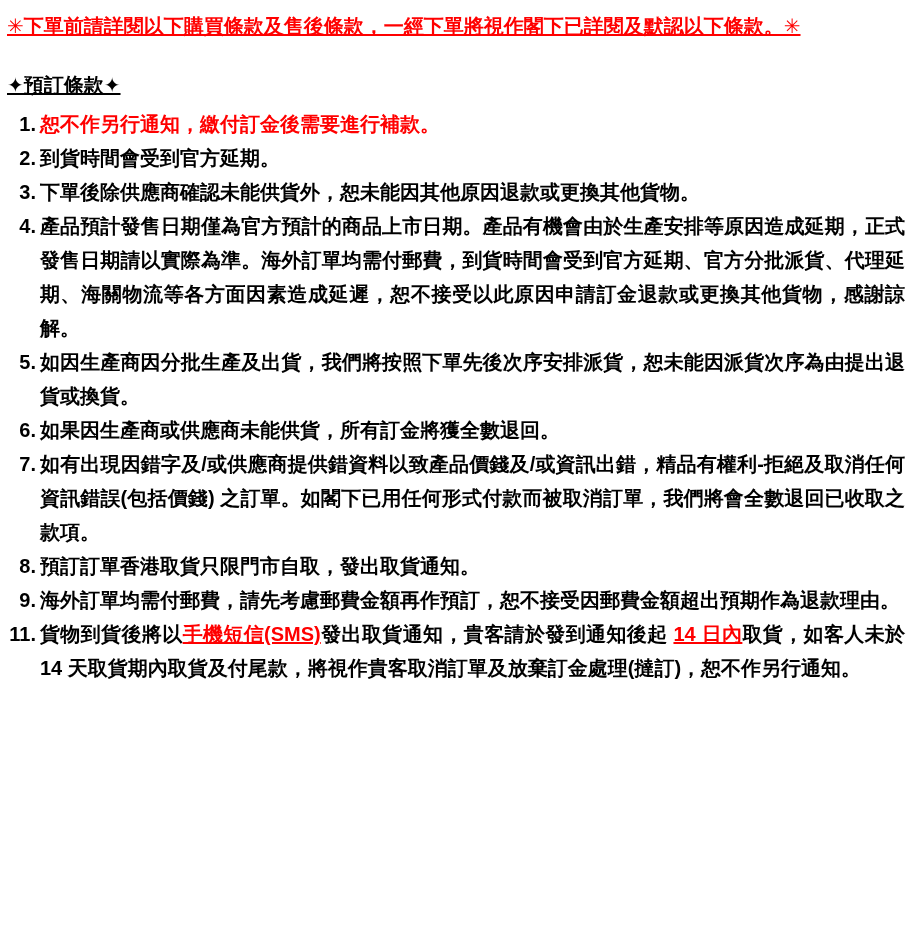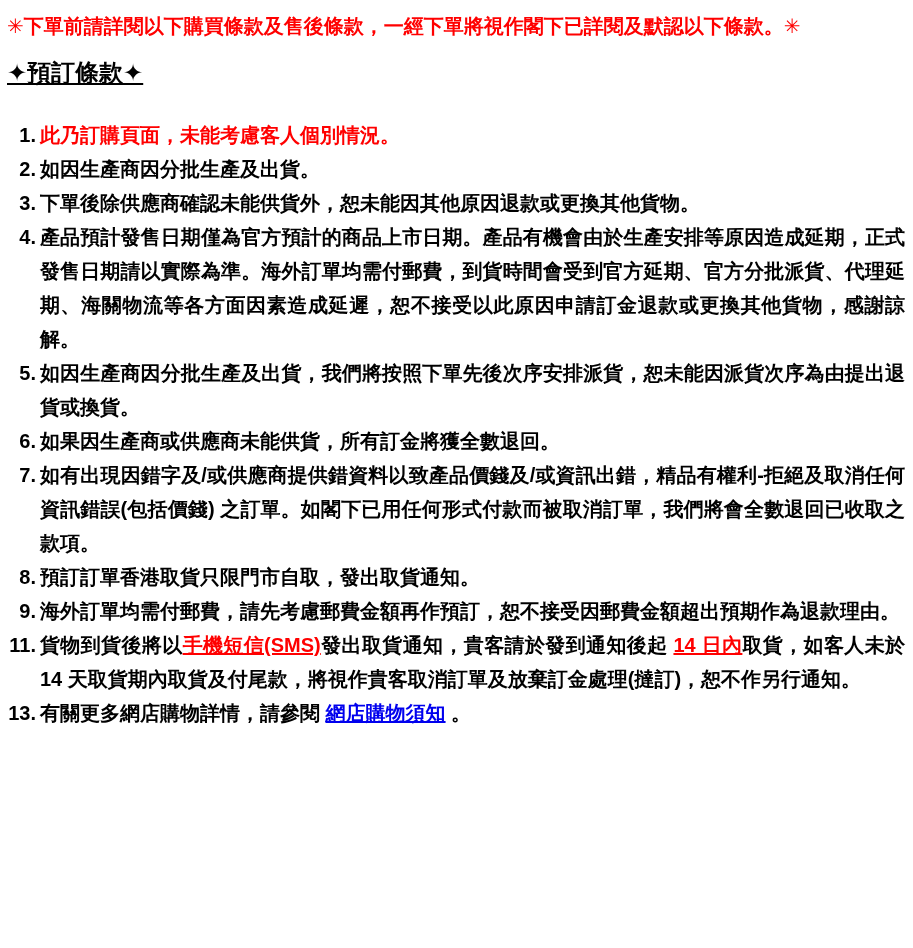--- a/index.html
+++ b/index.html
@@ -10,31 +10,32 @@
     overflow: hidden;
     font-family: "Liberation Sans", "DejaVu Sans", sans-serif;
     font-weight: 700;
     color: var(--ink, #000);
   }
   :root { --red: #ff0000; --blue: #0000ee; --ink: #000000; }
   .doc { padding: 13px 8px 0 7px; }
 
   .warning-header {
     color: var(--red);
+    text-decoration: underline;
     font-size: 20px;
     line-height: 26px;
-    margin-bottom: 21px;
+    margin-bottom: 33px;
   }
 
   .section-title {
     color: var(--ink);
-    font-size: 24px;
+    font-size: 20px;
     line-height: 26px;
     text-decoration: underline;
-    margin-bottom: 32px;
+    margin-bottom: 9px;
     display: inline-block;
   }
 
   .terms-list { font-size: 20px; line-height: 34px; }
 
   .term-item { display: flex; align-items: flex-start; }
 
   .term-num {
     flex: 0 0 33px;
     box-sizing: border-box;
@@ -55,25 +56,25 @@
 <div class="doc">
   <div class="warning-header">✳下單前請詳閱以下購買條款及售後條款，一經下單將視作閣下已詳閱及默認以下條款。✳</div>
 
   <div>
     <span class="section-title">✦預訂條款✦</span>
   </div>
 
   <div class="terms-list">
       <div class="term-item">
         <span class="term-num">1.</span>
-        <span class="term-text"><span class="seg seg-red">此乃訂購頁面，未能考慮客人個別情況。</span></span>
+        <span class="term-text"><span class="seg seg-red">恕不作另行通知，繳付訂金後需要進行補款。</span></span>
       </div>
       <div class="term-item">
         <span class="term-num">2.</span>
-        <span class="term-text"><span class="seg">如因生產商因分批生產及出貨。</span></span>
+        <span class="term-text"><span class="seg">到貨時間會受到官方延期。</span></span>
       </div>
       <div class="term-item">
         <span class="term-num">3.</span>
         <span class="term-text"><span class="seg">下單後除供應商確認未能供貨外，恕未能因其他原因退款或更換其他貨物。</span></span>
       </div>
       <div class="term-item">
         <span class="term-num">4.</span>
         <span class="term-text"><span class="seg">產品預計發售日期僅為官方預計的商品上市日期。產品有機會由於生產安排等原因造成延期，正式發售日期請以實際為準。海外訂單均需付郵費，到貨時間會受到官方延期、官方分批派貨、代理延期、海關物流等各方面因素造成延遲，恕不接受以此原因申請訂金退款或更換其他貨物，感謝諒解。</span></span>
       </div>
       <div class="term-item">
@@ -93,18 +94,14 @@
         <span class="term-text"><span class="seg">預訂訂單香港取貨只限門市自取，發出取貨通知。</span></span>
       </div>
       <div class="term-item">
         <span class="term-num">9.</span>
         <span class="term-text"><span class="seg">海外訂單均需付郵費，請先考慮郵費金額再作預訂，恕不接受因郵費金額超出預期作為退款理由。</span></span>
       </div>
       <div class="term-item">
         <span class="term-num">11.</span>
         <span class="term-text"><span class="seg">貨物到貨後將以</span><span class="seg seg-red-underline">手機短信(SMS)</span><span class="seg">發出取貨通知，貴客請於發到通知後起 </span><span class="seg seg-red-underline">14 日內</span><span class="seg">取貨，如客人未於 14 天取貨期內取貨及付尾款，將視作貴客取消訂單及放棄訂金處理(撻訂)，恕不作另行通知。</span></span>
       </div>
-      <div class="term-item">
-        <span class="term-num">13.</span>
-        <span class="term-text"><span class="seg">有關更多網店購物詳情，請參閱 </span><a class="seg seg-link">網店購物須知</a><span class="seg"> 。</span></span>
-      </div>
     </div>
 </div>
 
 </body></html>

